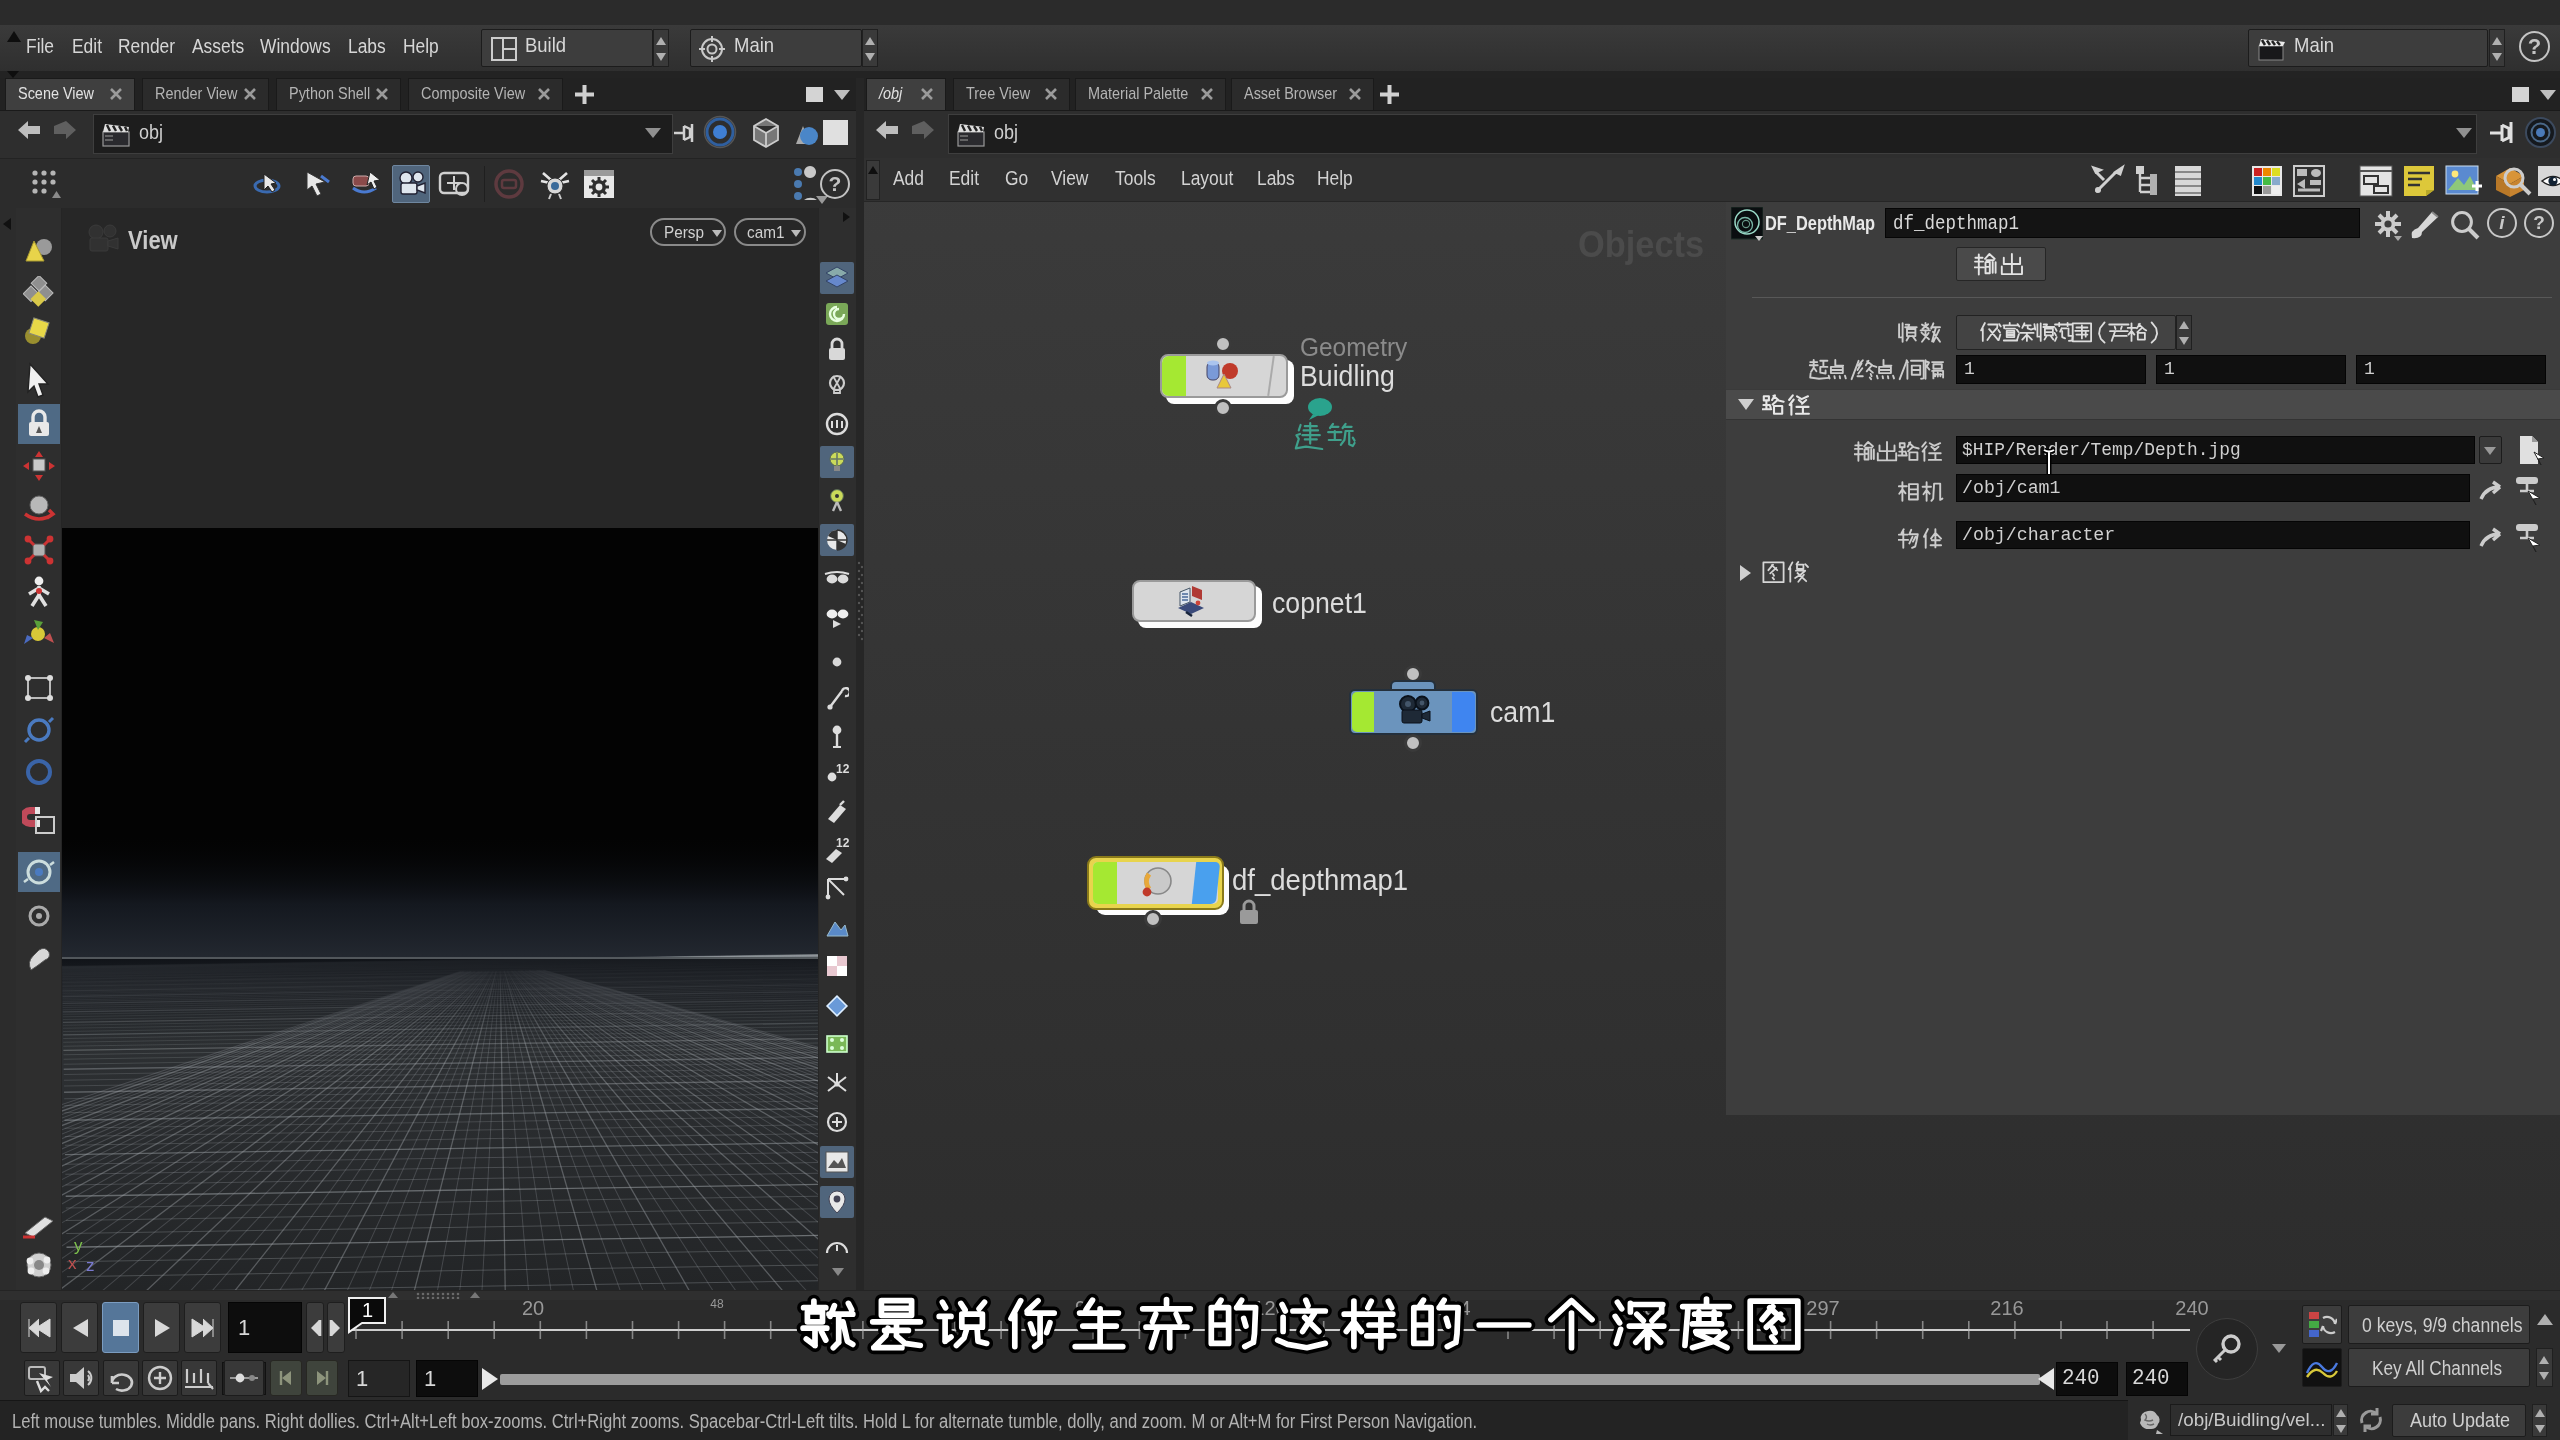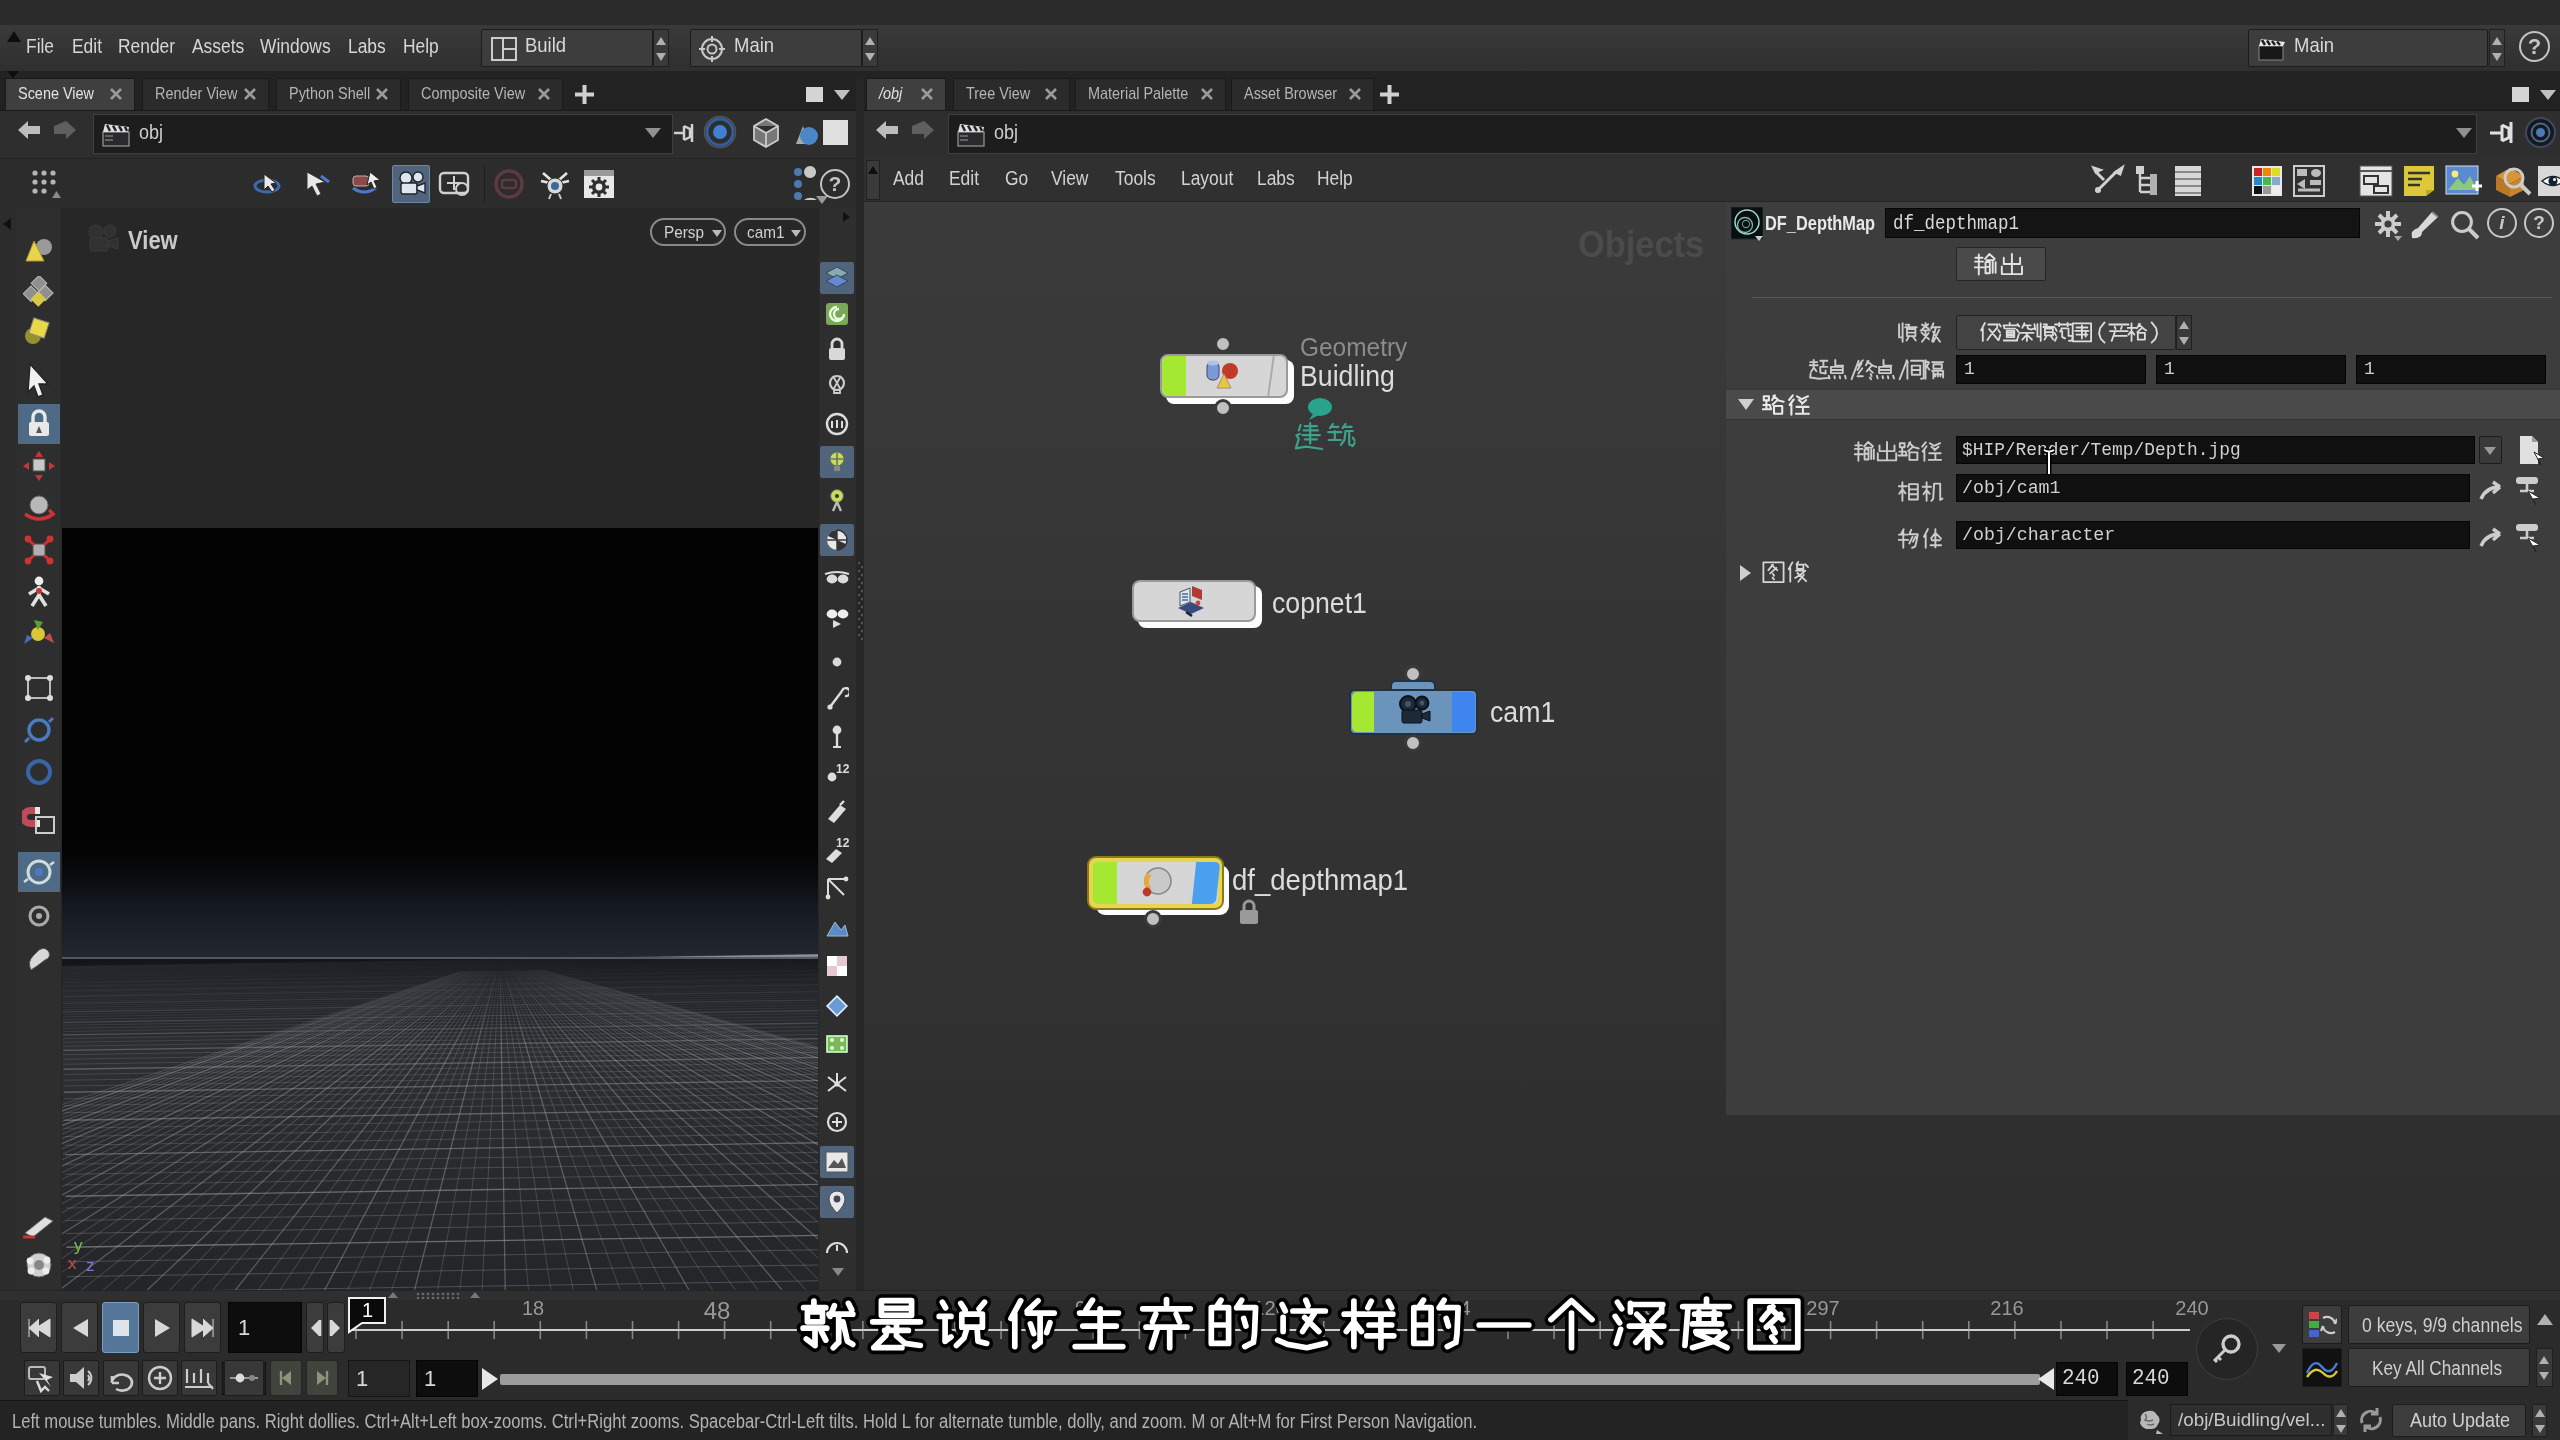--- a/index.html
+++ b/index.html
@@ -1208,22 +1208,22 @@
       <line x1="1784.5" y1="1321" x2="1784.5" y2="1339" stroke="#b8b8b8" stroke-width="1.6" stroke-opacity="0.65"></line>
       <line x1="1830.6" y1="1321" x2="1830.6" y2="1339" stroke="#b8b8b8" stroke-width="1.6" stroke-opacity="0.65"></line>
       <line x1="1876.6" y1="1321" x2="1876.6" y2="1339" stroke="#b8b8b8" stroke-width="1.6" stroke-opacity="0.65"></line>
       <line x1="1922.7" y1="1321" x2="1922.7" y2="1339" stroke="#b8b8b8" stroke-width="1.6" stroke-opacity="0.65"></line>
       <line x1="1968.8" y1="1321" x2="1968.8" y2="1339" stroke="#b8b8b8" stroke-width="1.6" stroke-opacity="0.65"></line>
       <line x1="2014.9" y1="1321" x2="2014.9" y2="1339" stroke="#b8b8b8" stroke-width="1.6" stroke-opacity="0.65"></line>
       <line x1="2061.0" y1="1321" x2="2061.0" y2="1339" stroke="#b8b8b8" stroke-width="1.6" stroke-opacity="0.65"></line>
       <line x1="2107.0" y1="1321" x2="2107.0" y2="1339" stroke="#b8b8b8" stroke-width="1.6" stroke-opacity="0.65"></line>
       <line x1="2153.1" y1="1321" x2="2153.1" y2="1339" stroke="#b8b8b8" stroke-width="1.6" stroke-opacity="0.65"></line>
     </svg>
-    <div class="abs" style="left:508px;top:1297px;width:50px;text-align:center;font-size:20px;color:#989898">18</div>
-    <div class="abs" style="left:692px;top:1297px;width:50px;text-align:center;font-size:24px;color:#989898">48</div>
+    <div class="abs" style="left:508px;top:1297px;width:50px;text-align:center;font-size:20px;color:#989898">20</div>
+    <div class="abs" style="left:692px;top:1297px;width:50px;text-align:center;font-size:12px;color:#989898">48</div>
     <div class="abs" style="left:876px;top:1297px;width:50px;text-align:center;font-size:20px;color:#989898">72</div>
     <div class="abs" style="left:1061px;top:1297px;width:50px;text-align:center;font-size:20px;color:#989898">96</div>
     <div class="abs" style="left:1245px;top:1297px;width:50px;text-align:center;font-size:20px;color:#989898">120</div>
     <div class="abs" style="left:1429px;top:1297px;width:50px;text-align:center;font-size:20px;color:#989898">144</div>
     <div class="abs" style="left:1614px;top:1297px;width:50px;text-align:center;font-size:20px;color:#989898">168</div>
     <div class="abs" style="left:1798px;top:1297px;width:50px;text-align:center;font-size:20px;color:#989898">297</div>
     <div class="abs" style="left:1982px;top:1297px;width:50px;text-align:center;font-size:20px;color:#989898">216</div>
     <div class="abs" style="left:2167px;top:1297px;width:50px;text-align:center;font-size:20px;color:#989898">240</div>
     <div class="abs" style="left:348px;top:1297px;width:38px;height:27px;background:#0a0a0a;border:2px solid #f0f0f0"></div>
     <svg class="abs" style="left:348px;top:1322px" width="16" height="12">

